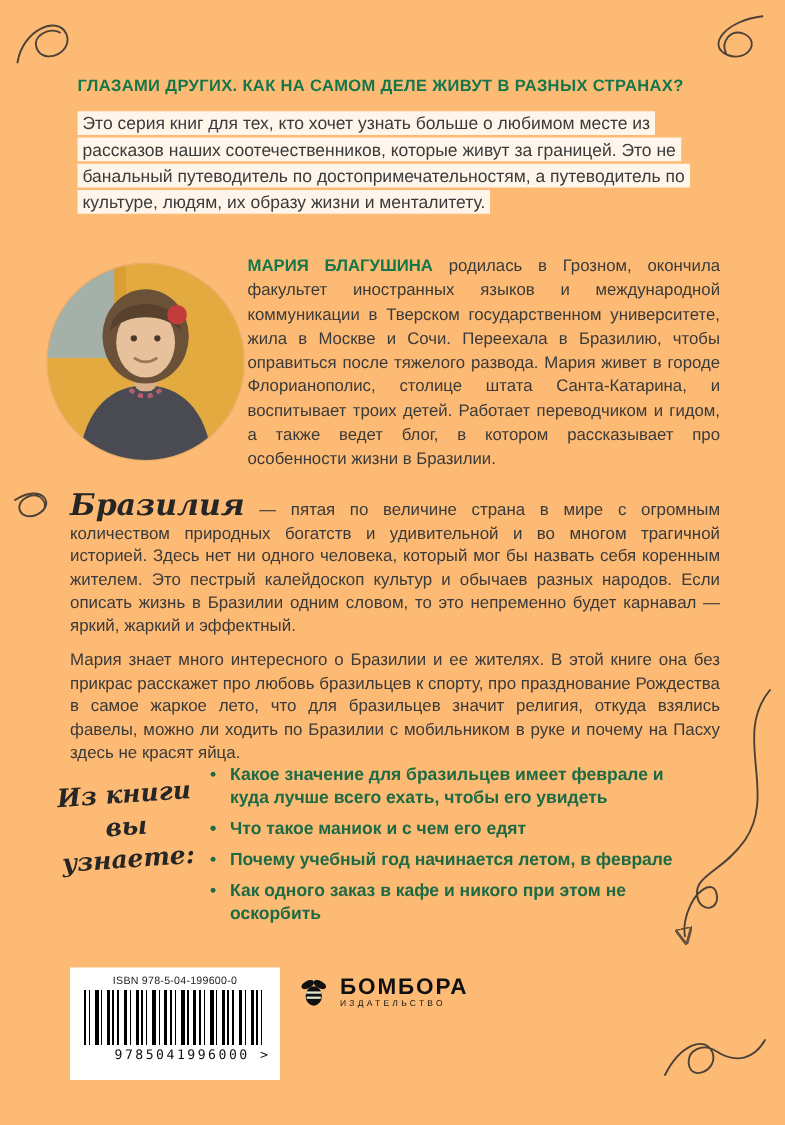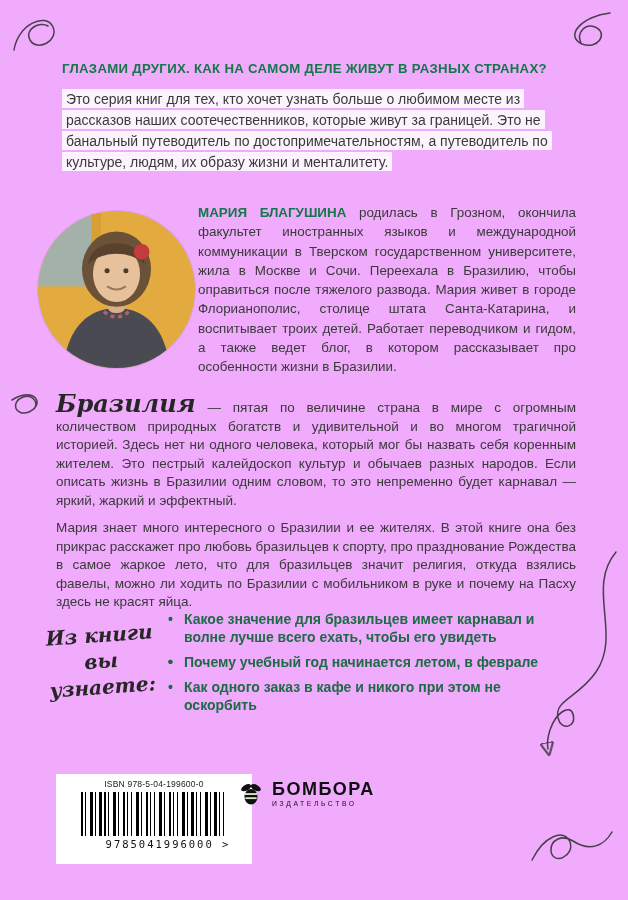--- a/index.html
+++ b/index.html
@@ -2,21 +2,21 @@
 <html><head>
 <meta charset="utf-8">
 <style>
   * { margin: 0; padding: 0; box-sizing: border-box; }
   html, body { background: #c9d6b6; }
   body { font-family: "Liberation Sans", sans-serif; }
 
   .page {
     position: relative;
     width: 628px; height: 900px;
-    background: #f0abfc;
+    background: #fdba74;
     overflow: hidden;
     margin: 0 auto;
   }
   .abs { position: absolute; }
 
   .header-title {
     left: 62px; top: 60px; width: 516px;
     color: #15764a; font-size: 13.2px; font-weight: bold;
     letter-spacing: .3px; line-height: 17px;
   }
@@ -74,21 +74,21 @@
     position: relative; padding-left: 16px; margin-bottom: 7px;
     color: #1c6b44; font-weight: bold;
     font-size: 14px; line-height: 18px;
   }
   .learn-list .bullet {
     position: absolute; left: 0; top: 0;
     color: #1c6b44; font-weight: bold;
   }
 
   .isbn-box {
-    left: 56px; top: 774px; width: 196px; height: 90px;
+    left: 56px; top: 774px; width: 168px; height: 90px;
     background: #ffffff;
     display: flex; flex-direction: column; align-items: center;
     padding: 5px 10px 5px;
   }
   .isbn-label { font-size: 8.5px; color: #222; letter-spacing: .2px; }
   .barcode-stripes {
     width: 146px; height: 44px; margin-top: 3px;
     background:
       repeating-linear-gradient(90deg,
         #000 0 1.5px, transparent 1.5px 4px,
@@ -174,23 +174,23 @@
 
   <div class="abs para">
     <span class="script">Бразилия</span><span> — пятая по величине страна в мире с огромным количеством природных богатств и удивительной и во многом трагичной историей. Здесь нет ни одного человека, который мог бы назвать себя коренным жителем. Это пестрый калейдоскоп культур и обычаев разных народов. Если описать жизнь в Бразилии одним словом, то это непременно будет карнавал — яркий, жаркий и эффектный.</span>
   </div>
 
   <div class="abs para para2">Мария знает много интересного о Бразилии и ее жителях. В этой книге она без прикрас расскажет про любовь бразильцев к спорту, про празднование Рождества в самое жаркое лето, что для бразильцев значит религия, откуда взялись фавелы, можно ли ходить по Бразилии с мобильником в руке и почему на Пасху здесь не красят яйца.</div>
 
   <div class="abs learn-label">Из книги вы узнаете:</div>
 
   <ul class="abs learn-list">
-    <li><span class="bullet">•</span><span>Какое значение для бразильцев имеет карнавал и волне лучше всего ехать, чтобы его увидеть</span></li>
+    <li><span class="bullet">•</span><span>Какое значение для бразильцев имеет феврале и куда лучше всего ехать, чтобы его увидеть</span></li>
     <li><span class="bullet">•</span></li>
-    <li><span class="bullet">•</span></li>
+    <li><span class="bullet">•</span><span>Что такое маниок и с чем его едят</span></li>
     <li><span class="bullet">•</span><span>Почему учебный год начинается летом, в феврале</span></li>
     <li><span class="bullet">•</span><span>Как одного заказ в кафе и никого при этом не оскорбить</span></li>
   </ul>
 
   <div class="abs isbn-box">
     <div class="isbn-label">ISBN 978-5-04-199600-0</div>
     <div class="barcode-stripes"></div>
     <div class="barcode-digits">9785041996000 &gt;</div>
   </div>
 

